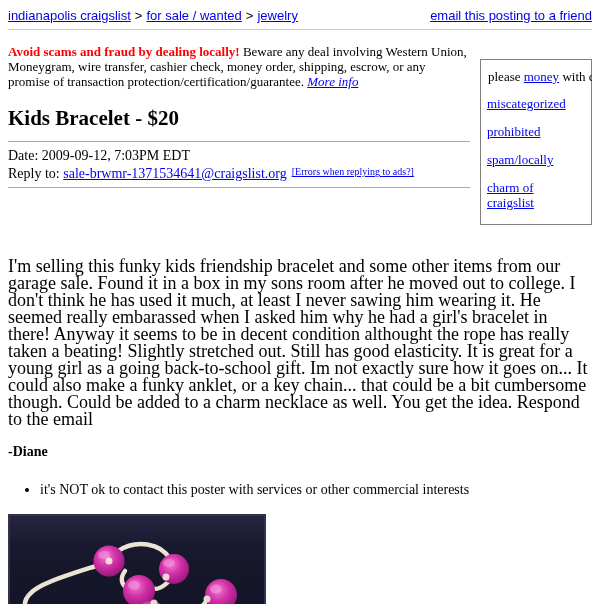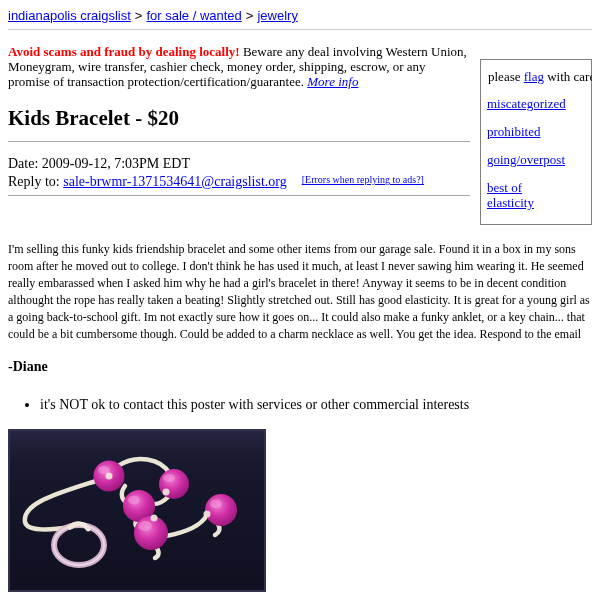--- a/index.html
+++ b/index.html
@@ -54,62 +54,63 @@
     margin: 17px 17px 0 0;
     font-size: 21px;
     font-weight: bold;
     font-family: "Liberation Serif", serif;
   }
   hr.mid-divider {
     border: none; border-top: 1px solid #aaa;
     margin: 10px 122px 0 0;
   }
   hr.mid-divider.second { margin-top: 5px; }
-  .dateline { margin-top: 14px; font-size: 14px; }
+  .dateline { margin-top: 6px; font-size: 14px; }
   .replyline { margin-top: 2px; font-size: 14px; }
-  .replyline .errors-link { font-size: 10px; vertical-align: 3px; margin-left: 15px; }
+  .replyline .errors-link { font-size: 10px; vertical-align: 3px; margin-left: 5px; }
 
   
   .description {
-    margin: 16px 0 0 0;
-    font-size: 12px;
+    margin: 33px 0 0 0;
+    font-size: 18px;
     line-height: 17px;
   }
   .signature { margin: 16px 0 0 0; font-size: 14px; font-weight: bold; }
   ul.notice {
     margin: 22px 0 12px 18px;
     padding: 0 0 0 14px;
     font-size: 14px;
   }
   
   svg.photo { display: block; margin-top: 16px; }
   .clear { clear: both; }
 </style>
 </head>
 <body>
 
 <div class="topbar">
   <span class="crumbs">
     <a href="#">indianapolis craigslist</a><span class="crumb-sep">&gt;</span><a href="#">for sale / wanted</a><span class="crumb-sep">&gt;</span><a href="#">jewelry</a>
   </span>
+  <a href="#">email this posting to a friend</a>
 </div>
 
 <hr class="top-divider">
 
 <div>
 
   <div class="flagbox">
     <div class="flag-intro">
-      <span>please </span><a href="#">flag</a><span> with care:</span>
+      <span>please </span><a href="#">money</a><span> with care:</span>
     </div>
     <div class="flag-links">
       <a href="#">miscategorized</a>
       <a href="#">prohibited</a>
-      <a href="#">going/overpost</a>
-      <a href="#">best of elasticity</a>
+      <a href="#">spam/locally</a>
+      <a href="#">charm of craigslist</a>
     </div>
   </div>
 
   <p class="warning">
     <span class="red">Avoid scams and fraud by dealing locally!</span><span> Beware any deal involving Western Union, Moneygram, wire transfer, cashier check, money order, shipping, escrow, or any promise of transaction protection/certification/guarantee. </span><a href="#" class="more-info">More info</a>
   </p>
 
   <h2 class="title">Kids Bracelet - $20</h2>
 
   <hr class="mid-divider">

